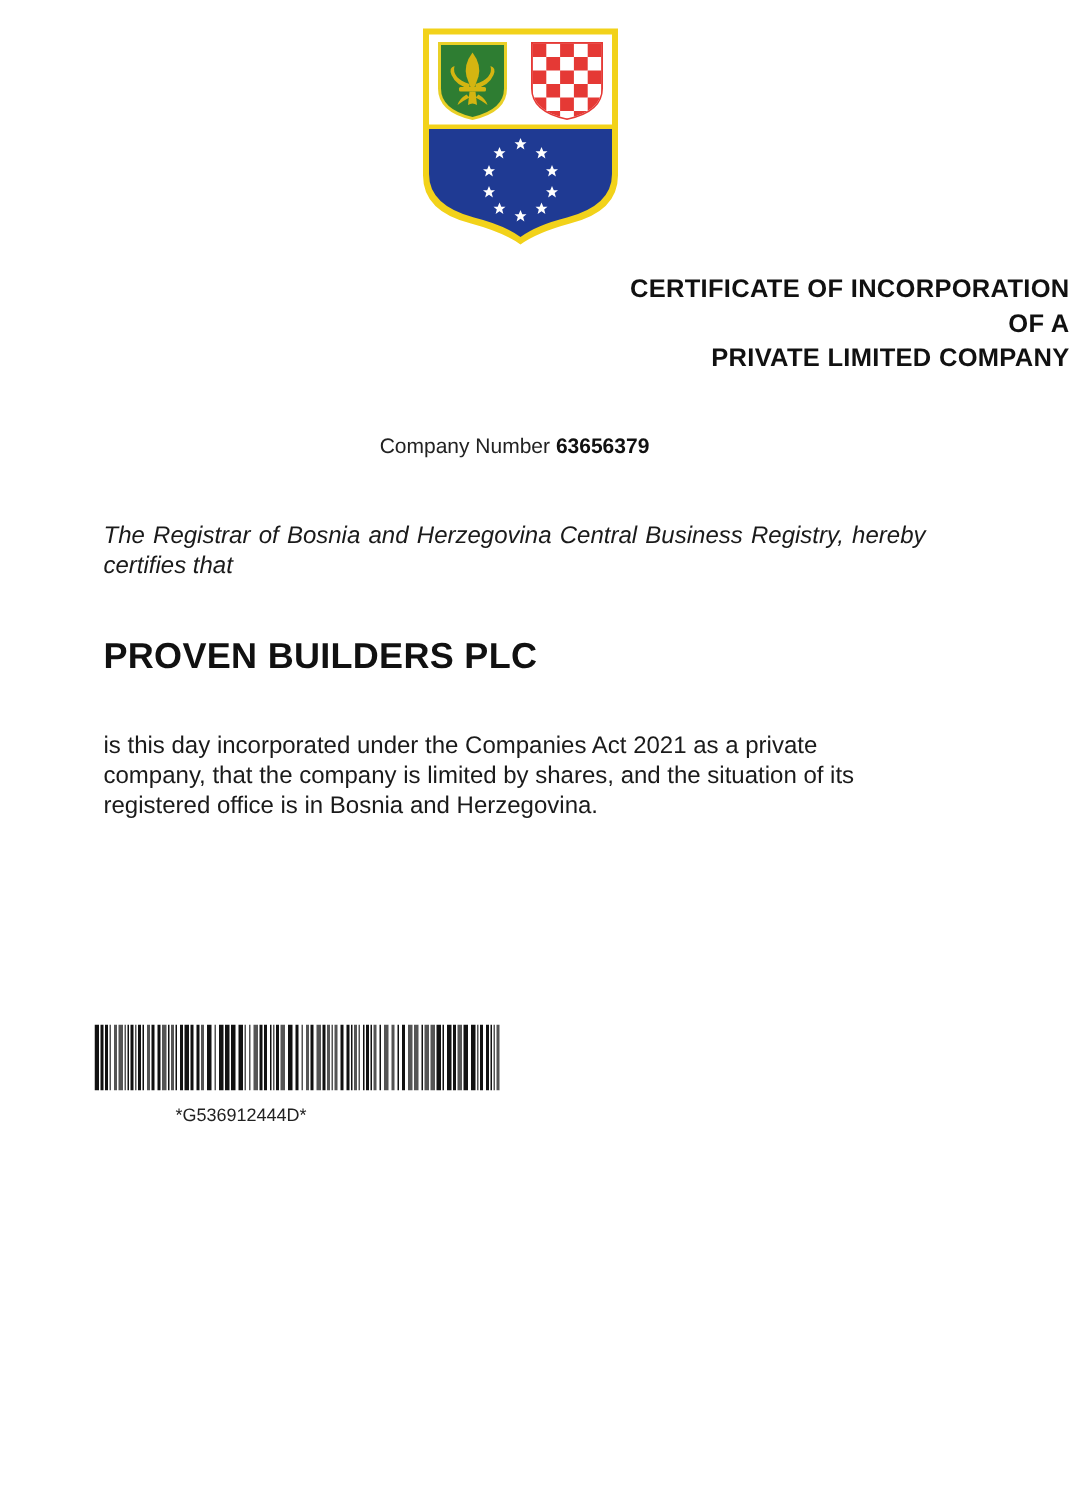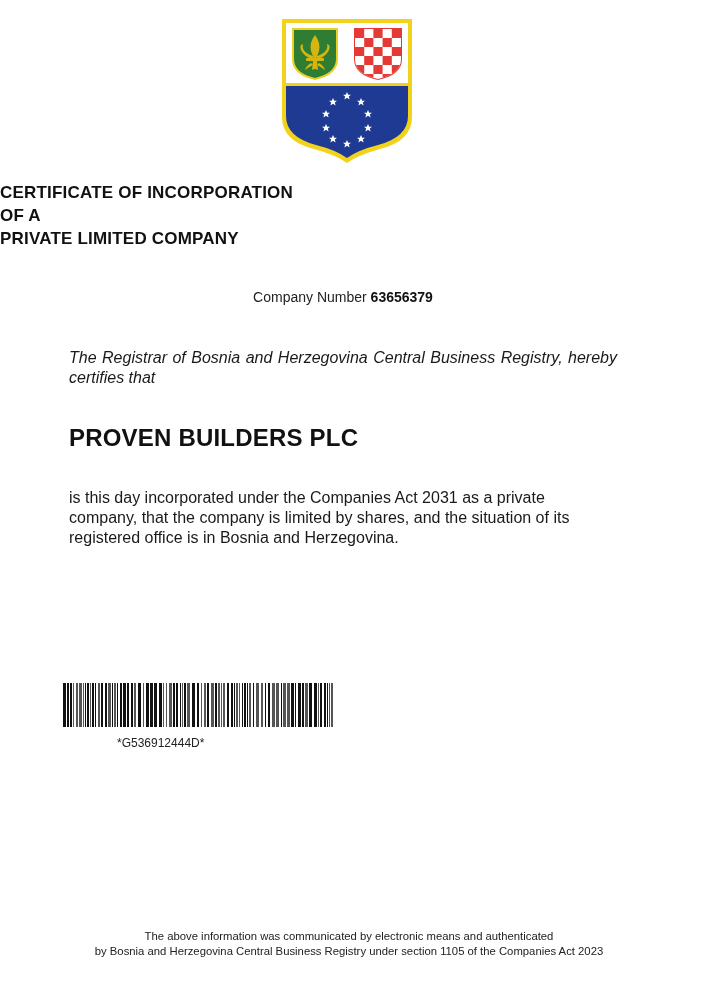--- a/index.html
+++ b/index.html
@@ -26,26 +26,27 @@
       left: 280px;
       top: 17px;
       width: 134px;
       height: 148px;
     }
     .title {
       position: absolute;
       left: 0;
       top: 181px;
       width: 686px;
-      text-align: left;
+      text-align: right;
       font-weight: bold;
       font-size: 17px;
       line-height: 23px;
       letter-spacing: 0.2px;
       color: #111;
+      padding-left: 27px;
     }
     .title div { white-space: nowrap; }
     .company-number {
       position: absolute;
       left: 0;
       top: 289px;
       width: 686px;
       text-align: center;
       font-size: 14px;
       color: #222;
@@ -195,21 +196,21 @@
 
   <div class="company-number">
     <span>Company Number</span>
     <b>63656379</b>
   </div>
 
   <div class="para p1 justify">The Registrar of Bosnia and Herzegovina Central Business Registry, hereby certifies that</div>
 
   <div class="company-name">PROVEN BUILDERS PLC</div>
 
-  <div class="para p2">is this day incorporated under the Companies Act 2031 as a private company, that the company is limited by shares, and the situation of its registered office is in Bosnia and Herzegovina.</div>
+  <div class="para p2">is this day incorporated under the Companies Act 2021 as a private company, that the company is limited by shares, and the situation of its registered office is in Bosnia and Herzegovina.</div>
 
 
   <svg class="barcode" id="barcode" viewBox="0 0 271 44" preserveAspectRatio="none" xmlns="http://www.w3.org/2000/svg">
       <rect x="0" y="0" width="3" height="44" fill="#111111"></rect>
       <rect x="4" y="0" width="2" height="44" fill="#111111"></rect>
       <rect x="7" y="0" width="2" height="44" fill="#111111"></rect>
       <rect x="10" y="0" width="1" height="44" fill="#555555"></rect>
       <rect x="13" y="0" width="2" height="44" fill="#555555"></rect>
       <rect x="16" y="0" width="3" height="44" fill="#555555"></rect>
       <rect x="20" y="0" width="1" height="44" fill="#555555"></rect>
@@ -283,18 +284,14 @@
       <rect x="251" y="0" width="3" height="44" fill="#111111"></rect>
       <rect x="255" y="0" width="1" height="44" fill="#555555"></rect>
       <rect x="257" y="0" width="2" height="44" fill="#111111"></rect>
       <rect x="261" y="0" width="2" height="44" fill="#111111"></rect>
       <rect x="264" y="0" width="1" height="44" fill="#111111"></rect>
       <rect x="266" y="0" width="1" height="44" fill="#555555"></rect>
       <rect x="268" y="0" width="2" height="44" fill="#555555"></rect>
     </svg>
   <div class="barcode-text">*G536912444D*</div>
 
-  <div class="footer">
-    <div>The above information was communicated by electronic means and authenticated</div>
-    <div>by Bosnia and Herzegovina Central Business Registry under section 1105 of the Companies Act 2023</div>
-  </div>
 
 </div>
 
 </body></html>

